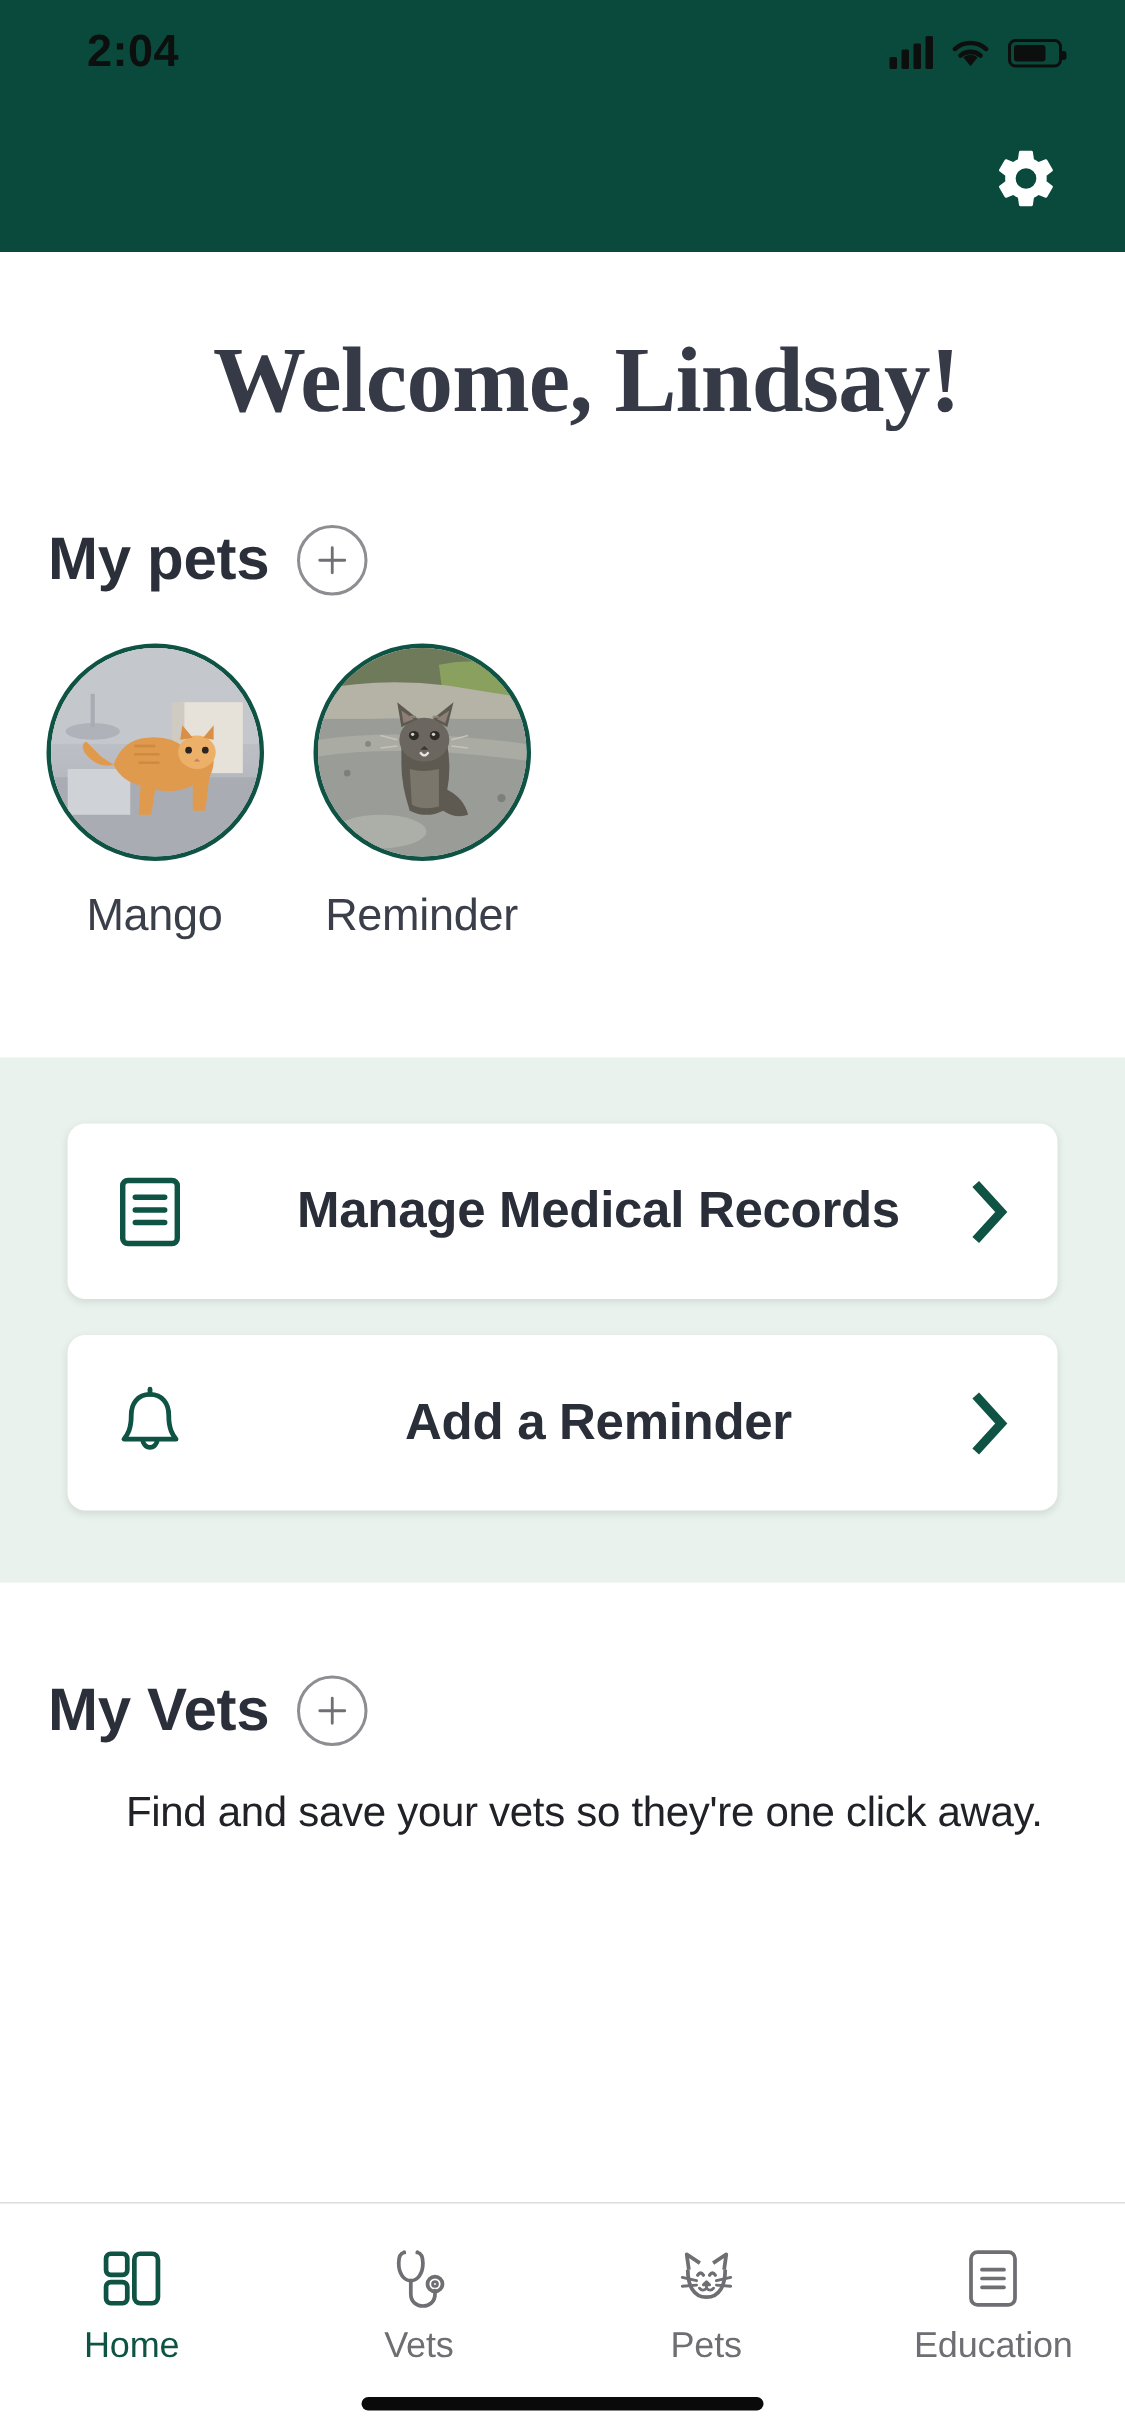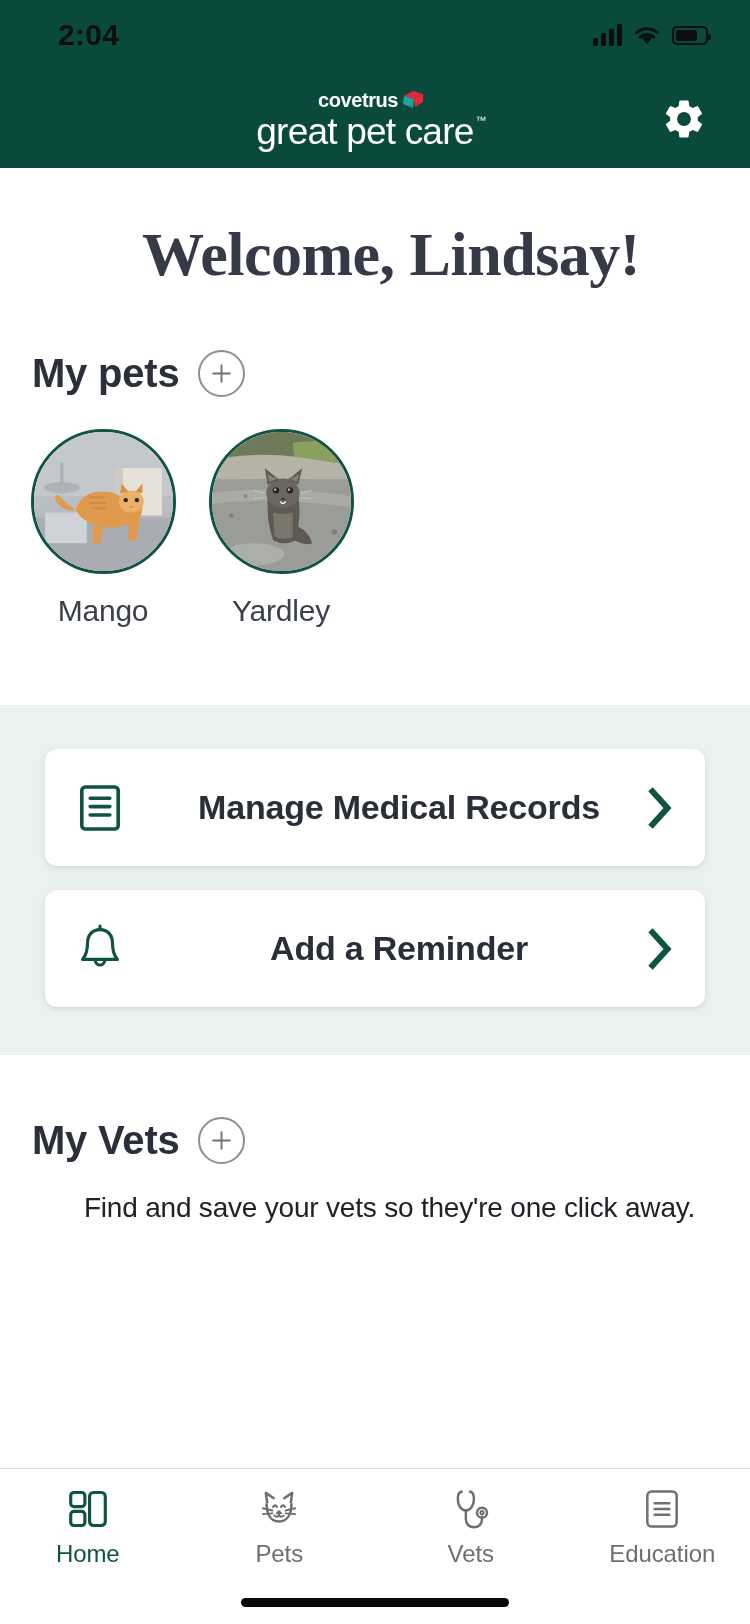--- a/index.html
+++ b/index.html
@@ -274,21 +274,21 @@
     letter-spacing: -0.2px;
   }
 
   
   .tabbar {
     flex: 0 0 auto;
     border-top: 1.5px solid #dcdcdc;
     height: 118px;
     display: flex;
     align-items: flex-start;
-    padding-top: 18px;
+    padding-top: 28px;
     box-sizing: border-box;
     background: #ffffff;
     gap: 16px;
   }
   .tab {
     flex: 1 1 0;
     display: flex;
     flex-direction: column;
     align-items: center;
     gap: 9px;
@@ -338,34 +338,20 @@
           <path d="M3.6 7.6 a15.8 15.8 0 0 1 20.8 0" stroke="#0c0f0e" stroke-width="3.1" fill="none" stroke-linecap="round"></path>
           <path d="M7.3 12.0 a10.6 10.6 0 0 1 13.4 0" stroke="#0c0f0e" stroke-width="3.1" fill="none" stroke-linecap="round"></path>
         </svg>
         <div class="battery">
           <div class="fill"></div>
         </div>
       </div>
     </div>
 
     <div class="brandrow">
-      <div class="logo">
-        <div class="logo-top">
-          <span class="logo-covetrus">covetrus</span>
-          <svg class="logo-mark" width="22" height="19" viewBox="0 0 22 19">
-            <path d="M11 0 L21 3 L12 8 L2 5 Z" fill="#e8273a"></path>
-            <path d="M12 8 L21 3 L21 11 L13 16 Z" fill="#e8273a"></path>
-            <path d="M2 5 L12 8 L11 17 L1 13 Z" fill="#1fa39a"></path>
-          </svg>
-        </div>
-        <div class="logo-main">
-          <span>great pet care</span>
-            <span class="logo-tm">™</span>
-        </div>
-      </div>
 
       <div class="gear-btn">
         <svg width="46" height="46" viewBox="0 0 24 24">
           <path fill="#ffffff" d="M19.14 12.94a7.5 7.5 0 0 0 0-1.88l2.03-1.58a.5.5 0 0 0 .12-.62l-1.92-3.32a.5.5 0 0 0-.6-.22l-2.39.96a7.3 7.3 0 0 0-1.62-.94l-.36-2.54a.5.5 0 0 0-.5-.42h-3.84a.5.5 0 0 0-.5.42l-.36 2.54c-.58.24-1.12.56-1.62.94l-2.39-.96a.5.5 0 0 0-.6.22L2.67 8.86a.5.5 0 0 0 .12.62l2.03 1.58a7.5 7.5 0 0 0 0 1.88l-2.03 1.58a.5.5 0 0 0-.12.62l1.92 3.32c.12.22.38.3.6.22l2.39-.96c.5.38 1.04.7 1.62.94l.36 2.54c.04.24.25.42.5.42h3.84c.25 0 .46-.18.5-.42l.36-2.54c.58-.24 1.12-.56 1.62-.94l2.39.96c.22.08.48 0 .6-.22l1.92-3.32a.5.5 0 0 0-.12-.62ZM12 15.6A3.6 3.6 0 1 1 15.6 12 3.6 3.6 0 0 1 12 15.6Z"></path>
         </svg>
       </div>
     </div>
   </div>
 
   <div class="content">
@@ -451,21 +437,21 @@
             <ellipse cx="46" cy="42" rx="2.4" ry="2.2" fill="#2e2b26"></ellipse>
             <ellipse cx="56" cy="42" rx="2.4" ry="2.2" fill="#2e2b26"></ellipse>
             <circle cx="45.4" cy="41.4" r="0.8" fill="#d8d4cc"></circle>
             <circle cx="55.4" cy="41.4" r="0.8" fill="#d8d4cc"></circle>
             <path d="M51 47 l-2 1.8 h4 Z" fill="#3b3631"></path>
             <path d="M49 50 q2 3 4 0" stroke="#e8e4dc" stroke-width="1.1" fill="none"></path>
             <path d="M38 44 L30 42 M38 47 L30 48 M64 44 L72 42 M64 47 L72 48" stroke="#cfcac0" stroke-width="0.7" opacity="0.8"></path>
             <path d="M44 33 h3 M55 33 h3" stroke="#8d8478" stroke-width="1"></path>
           </svg>
         </div>
-        <div class="pet-name">Yardley</div>
+        <div class="pet-name">Reminder</div>
       </div>
 
     </div>
 
     <div class="actions-band">
 
       <div class="action-card">
         <span class="action-icon">
           <svg width="42" height="48" viewBox="0 0 30 34">
             <rect x="2" y="2" width="26" height="30" rx="2.5" fill="none" stroke="#0e5344" stroke-width="2.6"></rect>
@@ -514,45 +500,45 @@
 
   <div class="tabbar">
 
     <div class="tab active">
       <svg width="44" height="44" viewBox="0 0 28 28">
         <rect x="3" y="3.5" width="9" height="9" rx="2" fill="none" stroke="#0e5344" stroke-width="2"></rect>
         <rect x="3" y="15.5" width="9" height="9" rx="2" fill="none" stroke="#0e5344" stroke-width="2"></rect>
         <rect x="15" y="3.5" width="10" height="21" rx="2.5" fill="none" stroke="#0e5344" stroke-width="2"></rect>
       </svg>
       <span class="tab-label">Home</span>
+    </div>
+
+    <div class="tab">
+      <svg width="44" height="44" viewBox="0 0 28 30">
+        <path d="M7.5 3 L7.5 3.2 C5.5 3.6 5 5.5 5 8 c0 5 2.5 8 5.5 8 s5.5-3 5.5-8 c0-2.5-.5-4.4-2.5-4.8 L13.5 3" fill="none" stroke="#6e6e73" stroke-width="1.7" stroke-linecap="round"></path>
+        <path d="M10.5 16 L10.5 22 C10.5 25.5 13 27.5 16 27.5 c3 0 5.5-2 5.5-5.5 L21.5 20.5" fill="none" stroke="#6e6e73" stroke-width="1.7" stroke-linecap="round"></path>
+        <circle cx="21.5" cy="17.5" r="3.4" fill="none" stroke="#6e6e73" stroke-width="1.7"></circle>
+        <circle cx="21.5" cy="17.5" r="1.1" fill="none" stroke="#6e6e73" stroke-width="1.3"></circle>
+      </svg>
+      <span class="tab-label">Vets</span>
     </div>
 
     <div class="tab">
       <svg width="44" height="44" viewBox="0 0 30 28">
         <path d="M7 10 L6 3 L12 7 M23 10 L24 3 L18 7" fill="none" stroke="#6e6e73" stroke-width="1.7" stroke-linejoin="round"></path>
         <path d="M6.5 10 C6.5 17 9 22.5 15 22.5 C21 22.5 23.5 17 23.5 10" fill="none" stroke="#6e6e73" stroke-width="1.7"></path>
         <path d="M11 12.5 q1.3-2 2.6 0 M16.4 12.5 q1.3-2 2.6 0" fill="none" stroke="#6e6e73" stroke-width="1.5" stroke-linecap="round"></path>
         <path d="M15 15.5 l-1.4 1.4 h2.8 Z" fill="none" stroke="#6e6e73" stroke-width="1.3" stroke-linejoin="round"></path>
         <path d="M15 17 v1.4 M15 18.4 q-1.8 1.8-3.2 0 M15 18.4 q1.8 1.8 3.2 0" fill="none" stroke="#6e6e73" stroke-width="1.3" stroke-linecap="round"></path>
         <path d="M10.5 15 L4 13.5 M10.5 17 L4 17.5 M19.5 15 L26 13.5 M19.5 17 L26 17.5" stroke="#6e6e73" stroke-width="1.3" stroke-linecap="round"></path>
       </svg>
       <span class="tab-label">Pets</span>
     </div>
 
     <div class="tab">
-      <svg width="44" height="44" viewBox="0 0 28 30">
-        <path d="M7.5 3 L7.5 3.2 C5.5 3.6 5 5.5 5 8 c0 5 2.5 8 5.5 8 s5.5-3 5.5-8 c0-2.5-.5-4.4-2.5-4.8 L13.5 3" fill="none" stroke="#6e6e73" stroke-width="1.7" stroke-linecap="round"></path>
-        <path d="M10.5 16 L10.5 22 C10.5 25.5 13 27.5 16 27.5 c3 0 5.5-2 5.5-5.5 L21.5 20.5" fill="none" stroke="#6e6e73" stroke-width="1.7" stroke-linecap="round"></path>
-        <circle cx="21.5" cy="17.5" r="3.4" fill="none" stroke="#6e6e73" stroke-width="1.7"></circle>
-        <circle cx="21.5" cy="17.5" r="1.1" fill="none" stroke="#6e6e73" stroke-width="1.3"></circle>
-      </svg>
-      <span class="tab-label">Vets</span>
-    </div>
-
-    <div class="tab">
       <svg width="44" height="44" viewBox="0 0 26 30">
         <rect x="3" y="3" width="20" height="24" rx="3" fill="none" stroke="#6e6e73" stroke-width="1.7"></rect>
         <path d="M8 11 h10 M8 15 h10 M8 19 h10" stroke="#6e6e73" stroke-width="1.7" stroke-linecap="round"></path>
       </svg>
       <span class="tab-label">Education</span>
     </div>
 
   </div>
 
   <div class="home-indicator">

